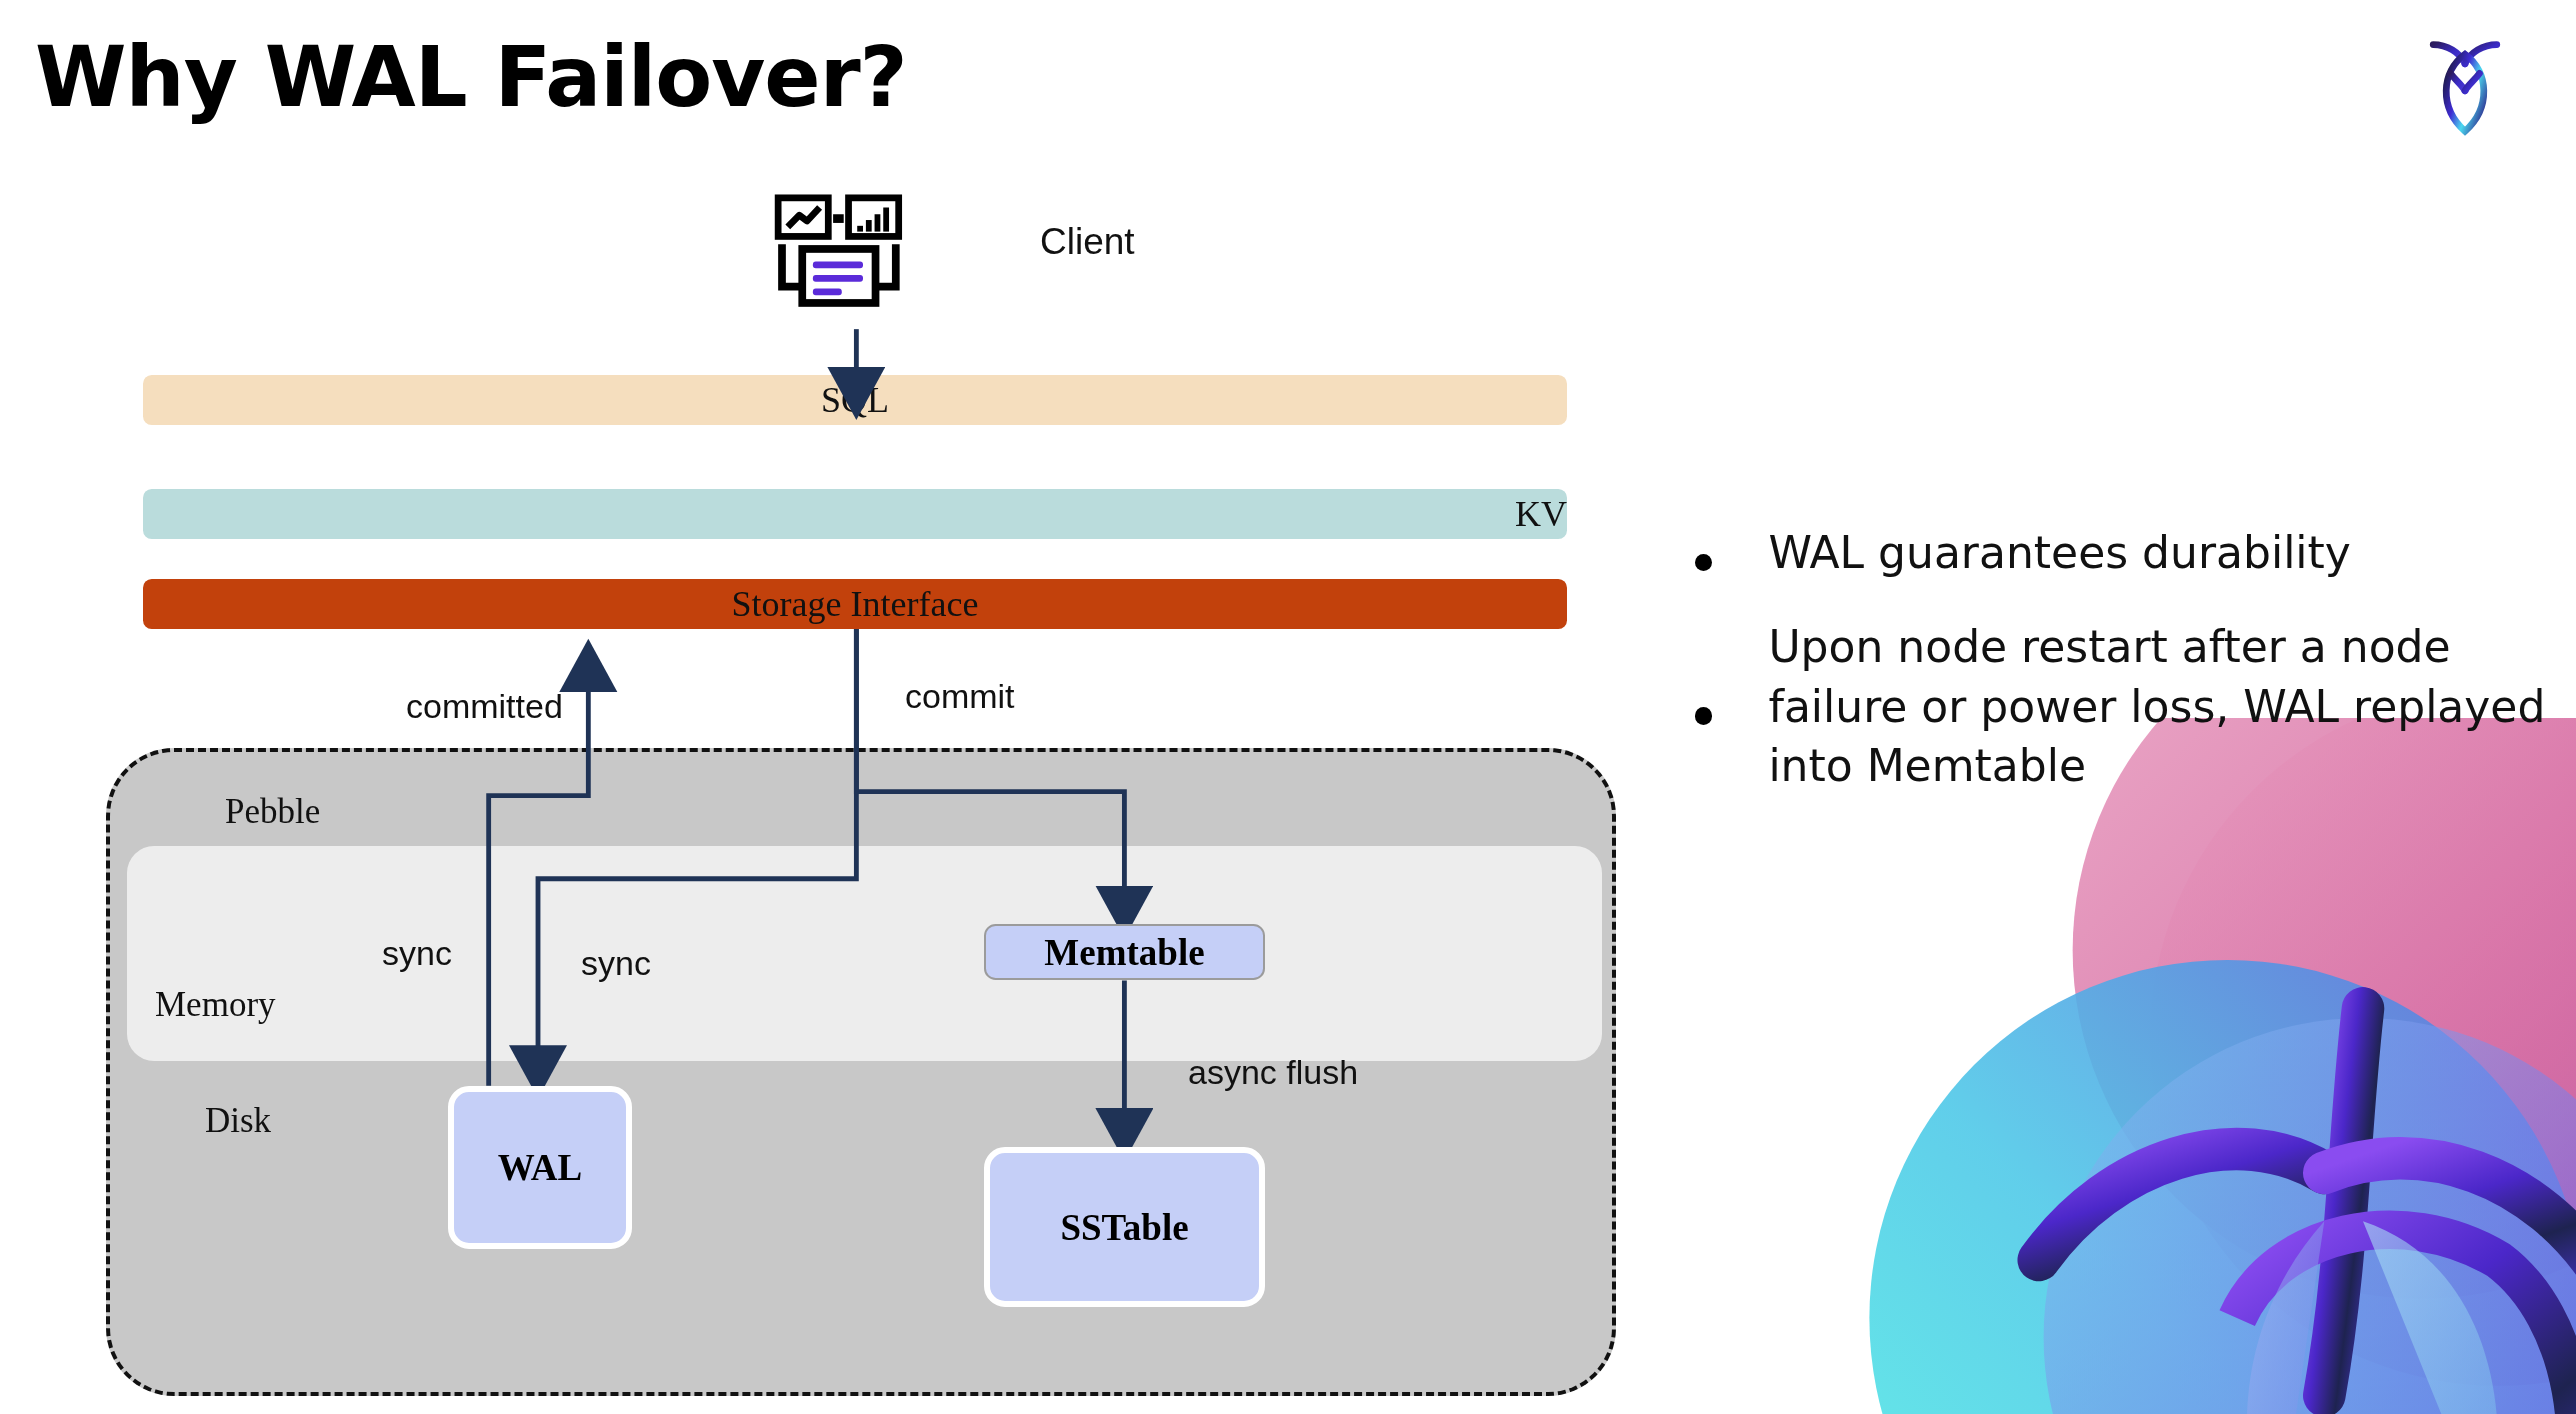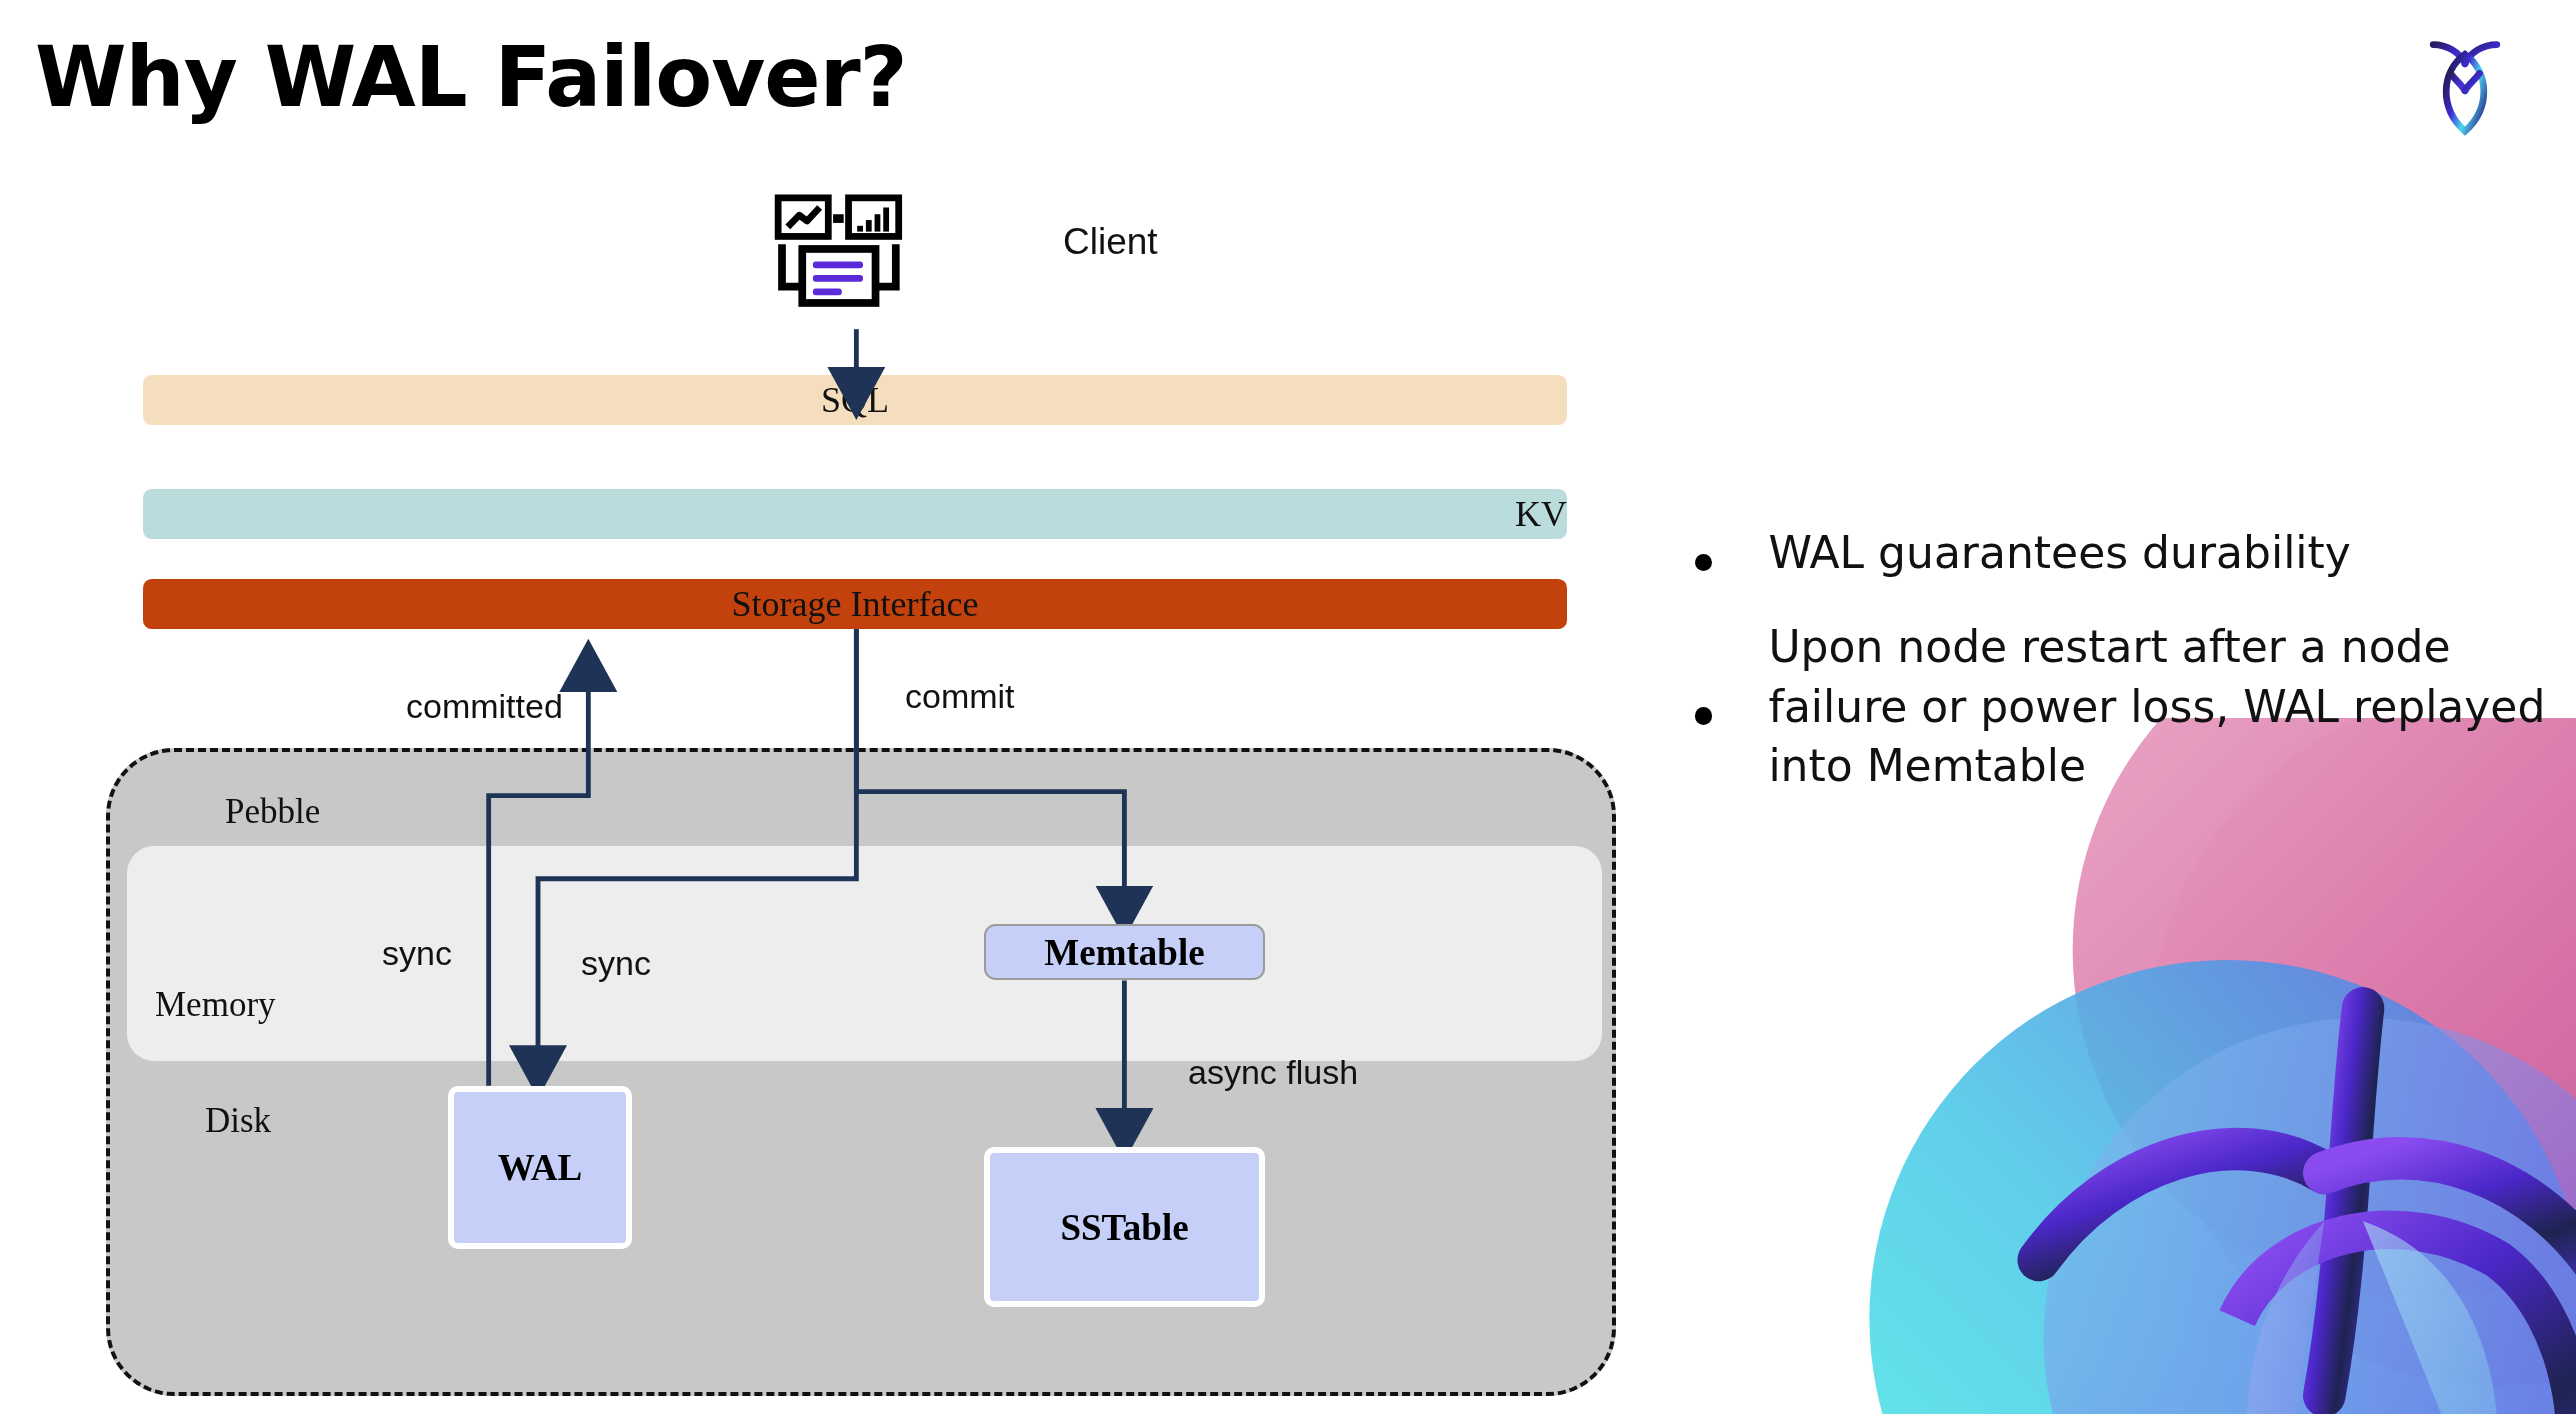--- a/index.html
+++ b/index.html
@@ -63,21 +63,21 @@
   
   #client-icon {
     position: absolute;
     left: 774px;
     top: 194px;
     width: 151px;
     height: 135px;
   }
   #client-label {
     position: absolute;
-    left: 1063px;
+    left: 1040px;
     top: 221px;
     font-size: 37px;
     color: #111111;
     font-family: "Liberation Sans", sans-serif;
   }
 
   
   .layer-bar {
     position: absolute;
     left: 143px;
@@ -123,21 +123,21 @@
     font-size: 35px;
     color: #111111;
   }
   #label-pebble { left: 225px; top: 792px; }
   #label-memory { left: 155px; top: 985px; }
   #label-disk   { left: 205px; top: 1101px; }
 
   
   .node {
     position: absolute;
-    border-radius: 10px;
+    border-radius: 21px;
     background: #c5cff7;
     display: flex;
     align-items: center;
     justify-content: center;
     font-family: "Liberation Serif", serif;
     font-weight: 700;
     font-size: 37px;
     color: #000000;
     box-sizing: border-box;
   }

